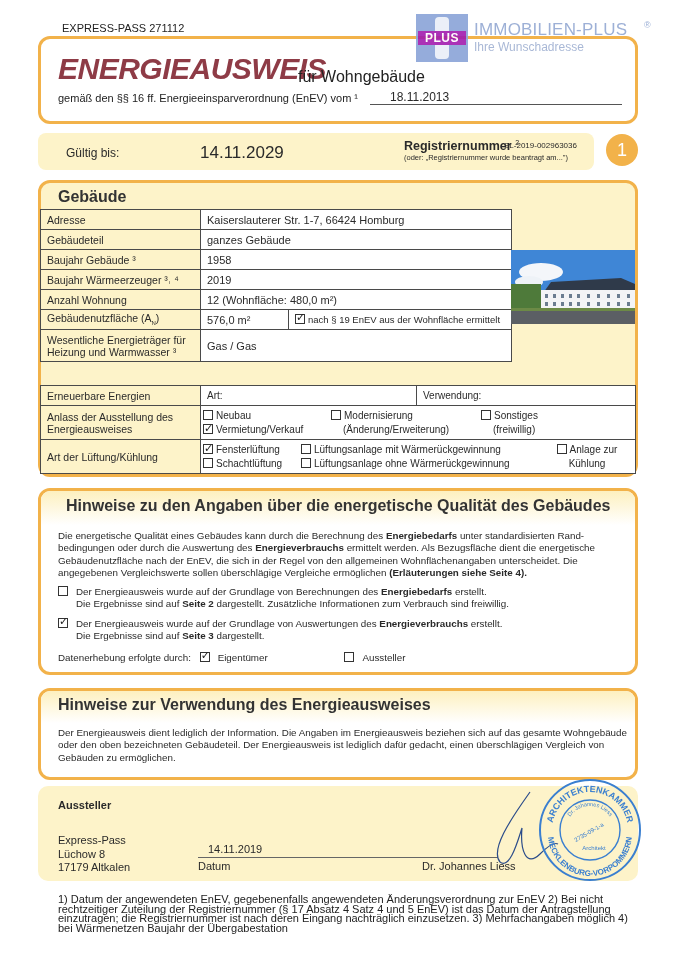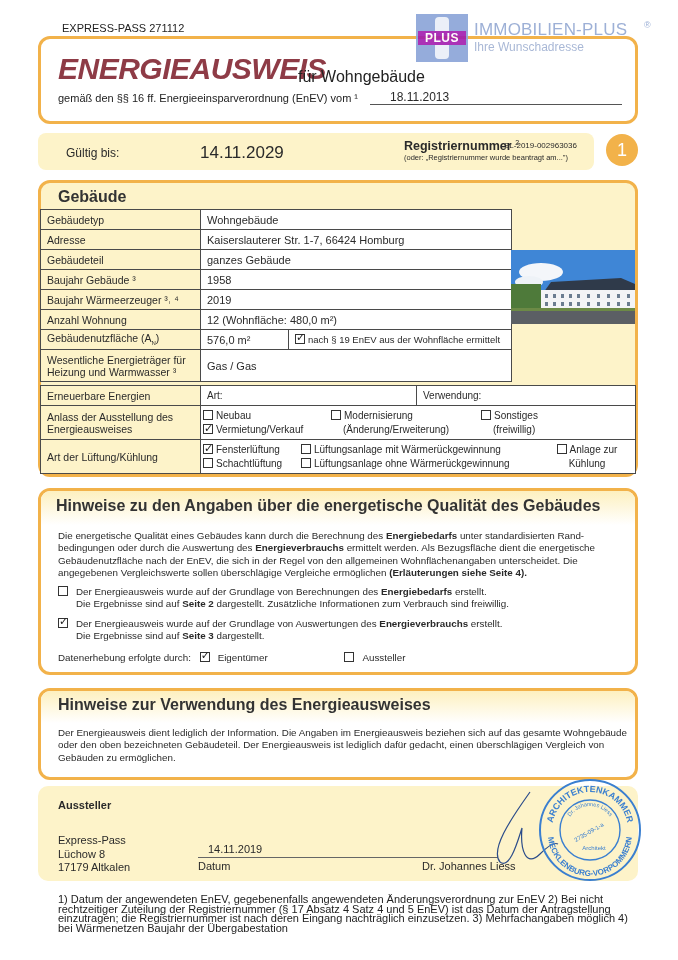--- a/index.html
+++ b/index.html
@@ -44,21 +44,21 @@
   table.grid td.val { background: #fff; }
   #bldg-table { left: 40px; top: 209px; width: 472px; }
   #photo { left: 511px; top: 250px; width: 124px; height: 74px; }
   #lower-table { left: 40px; top: 385px; width: 596px; }
   .cb { display: inline-block; width: 10px; height: 10px; border: 1px solid #333; margin-right: 3px; vertical-align: -1px; position: relative; background: #fff; }
   .cb.on::after { content: "✓"; position: absolute; left: 0px; top: -4px; font-size: 11px; color: #222; }
 
   
   #hint1-box { left: 38px; top: 488px; width: 600px; height: 187px; background: #fff; }
   #hint1-head { left: 41px; top: 491px; width: 594px; height: 34px; background: linear-gradient(#fdf0bf, #fff); border-radius: 9px 9px 0 0; }
-  #hint1-title { left: 56px; top: 497px; font-size: 16px; font-weight: bold; color: #333; }
+  #hint1-title { left: 66px; top: 497px; font-size: 16px; font-weight: bold; color: #333; }
   #hint1-text { left: 58px; top: 530px; width: 560px; font-size: 9.8px; line-height: 12.3px; }
   .opt-row { position: absolute; left: 58px; font-size: 9.8px; line-height: 12.3px; }
   .opt-row .cb { margin-right: 8px; }
   .opt-row .indent { padding-left: 18px; }
 
   
   #hint2-box { left: 38px; top: 688px; width: 600px; height: 92px; background: #fff; }
   #hint2-head { left: 41px; top: 691px; width: 594px; height: 32px; background: linear-gradient(#fdf0bf, #fff); border-radius: 9px 9px 0 0; }
   #hint2-title { left: 58px; top: 696px; font-size: 16px; font-weight: bold; color: #333; }
   #hint2-text { left: 58px; top: 727px; width: 580px; font-size: 9.8px; line-height: 12.3px; }
@@ -104,24 +104,20 @@
 <div class="abs" id="reg-label"><span>Registriernummer</span> <sup>2</sup></div>
 <div class="abs" id="reg-num">SL-2019-002963036</div>
 <div class="abs" id="reg-note">(oder: „Registriernummer wurde beantragt am...")</div>
 <div class="abs" id="page-badge">1</div>
 
 <div class="abs orange-border" id="building-box"></div>
 <div class="abs" id="building-title">Gebäude</div>
 
 <table class="grid" id="bldg-table">
   <tbody>
-      <tr>
-        <td class="lbl">Gebäudetyp</td>
-        <td class="val" colspan="2">Wohngebäude</td>
-      </tr>
   <tr>
         <td class="lbl">Adresse</td>
         <td class="val" colspan="2">Kaiserslauterer Str. 1-7, 66424 Homburg</td>
       </tr>
   <tr>
         <td class="lbl">Gebäudeteil</td>
         <td class="val" colspan="2">ganzes Gebäude</td>
       </tr>
   <tr>
         <td class="lbl">Baujahr Gebäude ³</td>

